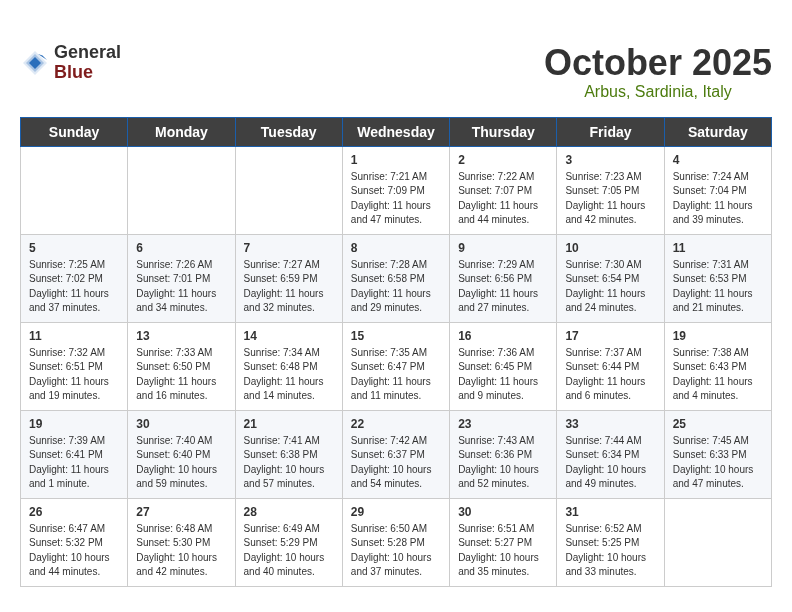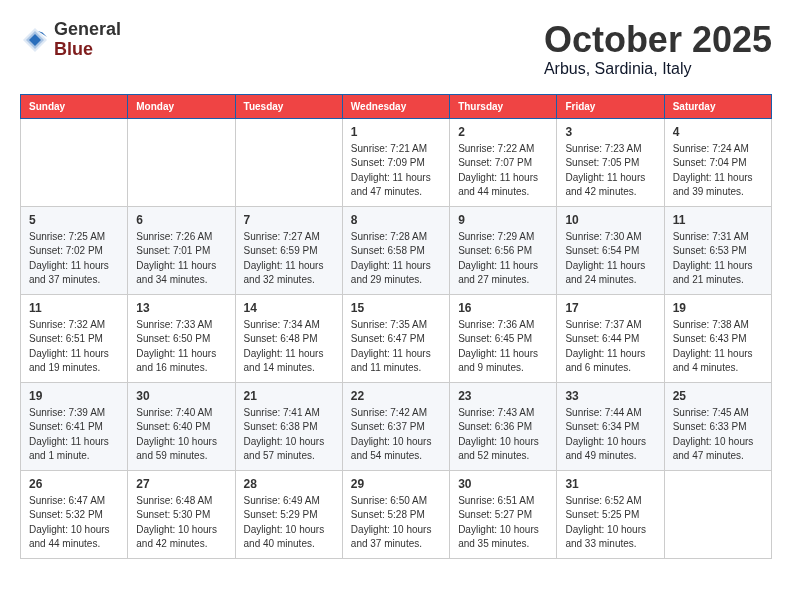--- a/index.html
+++ b/index.html
@@ -8,62 +8,63 @@
       background: #fff;
       width: 792px;
       min-height: 612px;
       padding: 20px;
     }
     .header {
       display: flex;
       justify-content: space-between;
       align-items: flex-start;
       margin-bottom: 16px;
+      margin-top: 23px;
     }
     .logo {
       display: flex;
       align-items: center;
       gap: 4px;
     }
     .logo-text {
       font-size: 18px;
       font-weight: bold;
       line-height: 1.1;
     }
     .logo-general { color: #333; }
     .logo-blue { color: #7f1d1d; }
     .logo-icon {
       width: 30px;
       height: 30px;
     }
     .title-block {
-      text-align: left;
+      text-align: center;
     }
     .month-title {
       font-size: 36px;
       font-weight: bold;
       color: #333;
       line-height: 1.1;
     }
     .location-title {
       font-size: 16px;
-      color: #0f172a;
+      color: #4d7c0f;
     }
     .calendar {
       width: 100%;
       border-collapse: collapse;
       border: 1px solid #ccc;
     }
     .calendar th {
-      background-color: #ef4444;
+      background-color: #404040;
       color: #fff;
-      font-size: 10px;
+      font-size: 14px;
       font-weight: bold;
       padding: 6px 8px;
-      text-align: left;
+      text-align: center;
       border: 1px solid #1a5eab;
     }
     .calendar td {
       vertical-align: top;
       padding: 6px 8px;
       border: 1px solid #ccc;
       font-size: 10.5px;
       color: #333;
       width: 14.28%;
       min-height: 80px;

